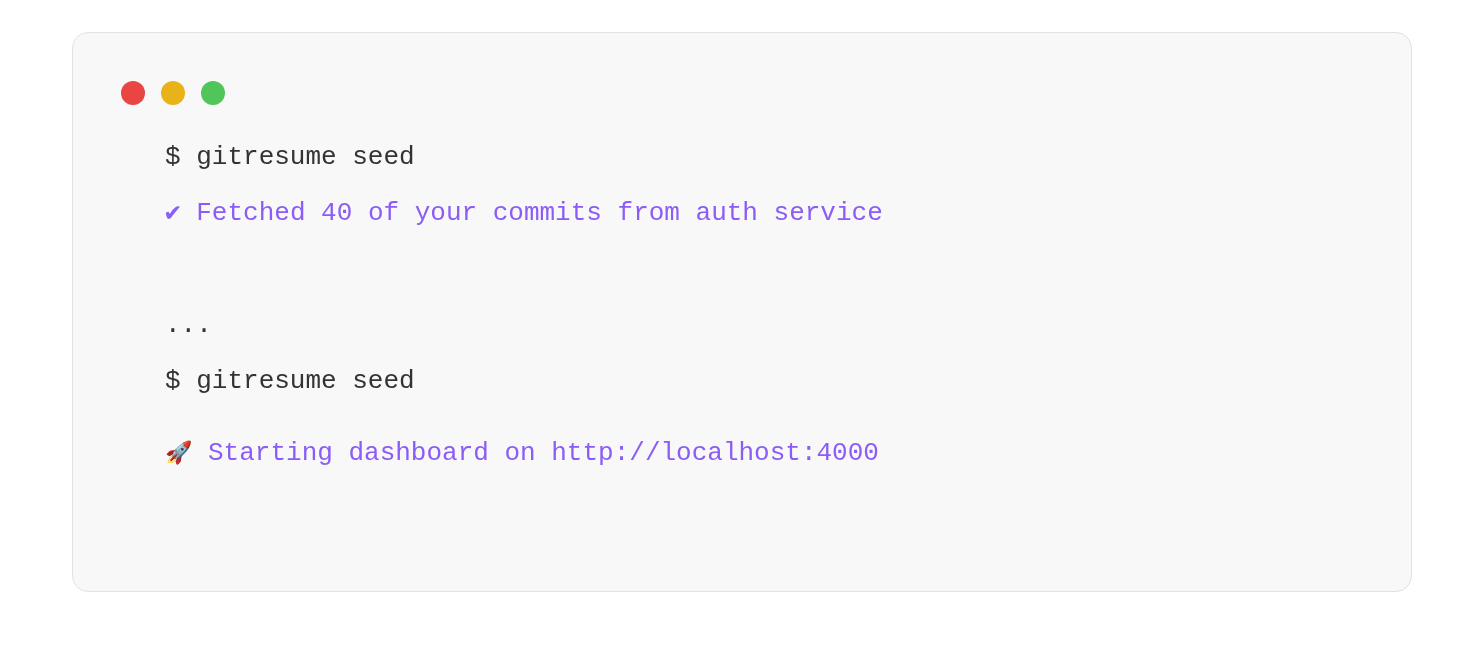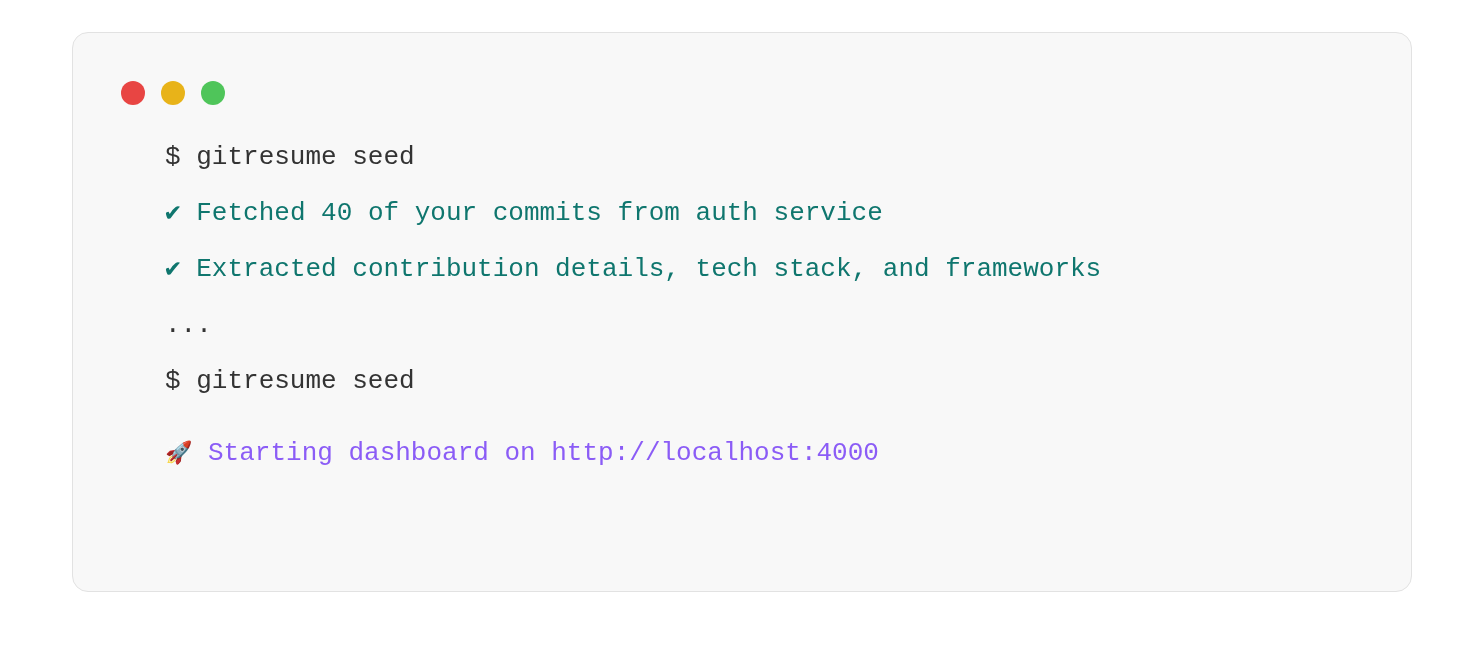--- a/index.html
+++ b/index.html
@@ -10,40 +10,39 @@
     box-sizing:border-box;
   }
   .dots { position:absolute; left:48px; top:48px; display:flex; gap:16px; }
   .dot { width:24px; height:24px; border-radius:50%; }
   .line {
     position:absolute; left:48px;
     font-family:"Liberation Mono", "DejaVu Sans Mono", monospace;
     font-size:26px; white-space:pre; line-height:32px;margin-left:44px;
   }
   .cmd { color:#333333; }
-  .ok { color:#0f766e;text-align:right; }
+  .ok { color:#8b5cf6;text-align:right; }
   .info { color:#8b5cf6; }
   .muted { color:#333333; }
   .emoji { font-family:"DejaVu Sans", sans-serif; font-size:22px; }
 </style>
 </head>
 <body>
 
 <div class="terminal">
   <div class="dots">
     <span class="dot" style="background:#e84543"></span>
     <span class="dot" style="background:#e8b319"></span>
     <span class="dot" style="background:#4fc55a"></span>
   </div>
 
   <div class="line cmd" style="top:108px"><span>$</span> <span>gitresume seed</span></div>
 
   <div class="line ok" style="top:164px"><span>✔</span> <span>Fetched 40 of your commits from auth service</span></div>
 
-  <div class="line ok" style="top:220px"><span>✔</span> <span>Extracted contribution details, tech stack, and frameworks</span></div>
 
   <div class="line muted" style="top:276px"><span>...</span></div>
 
   <div class="line cmd" style="top:332px"><span>$</span> <span>gitresume seed</span></div>
 
   <div class="line info" style="top:404px"><span class="emoji">🚀</span> <span>Starting dashboard on http://localhost:4000</span></div>
 
 </div>
 
 </body></html>

